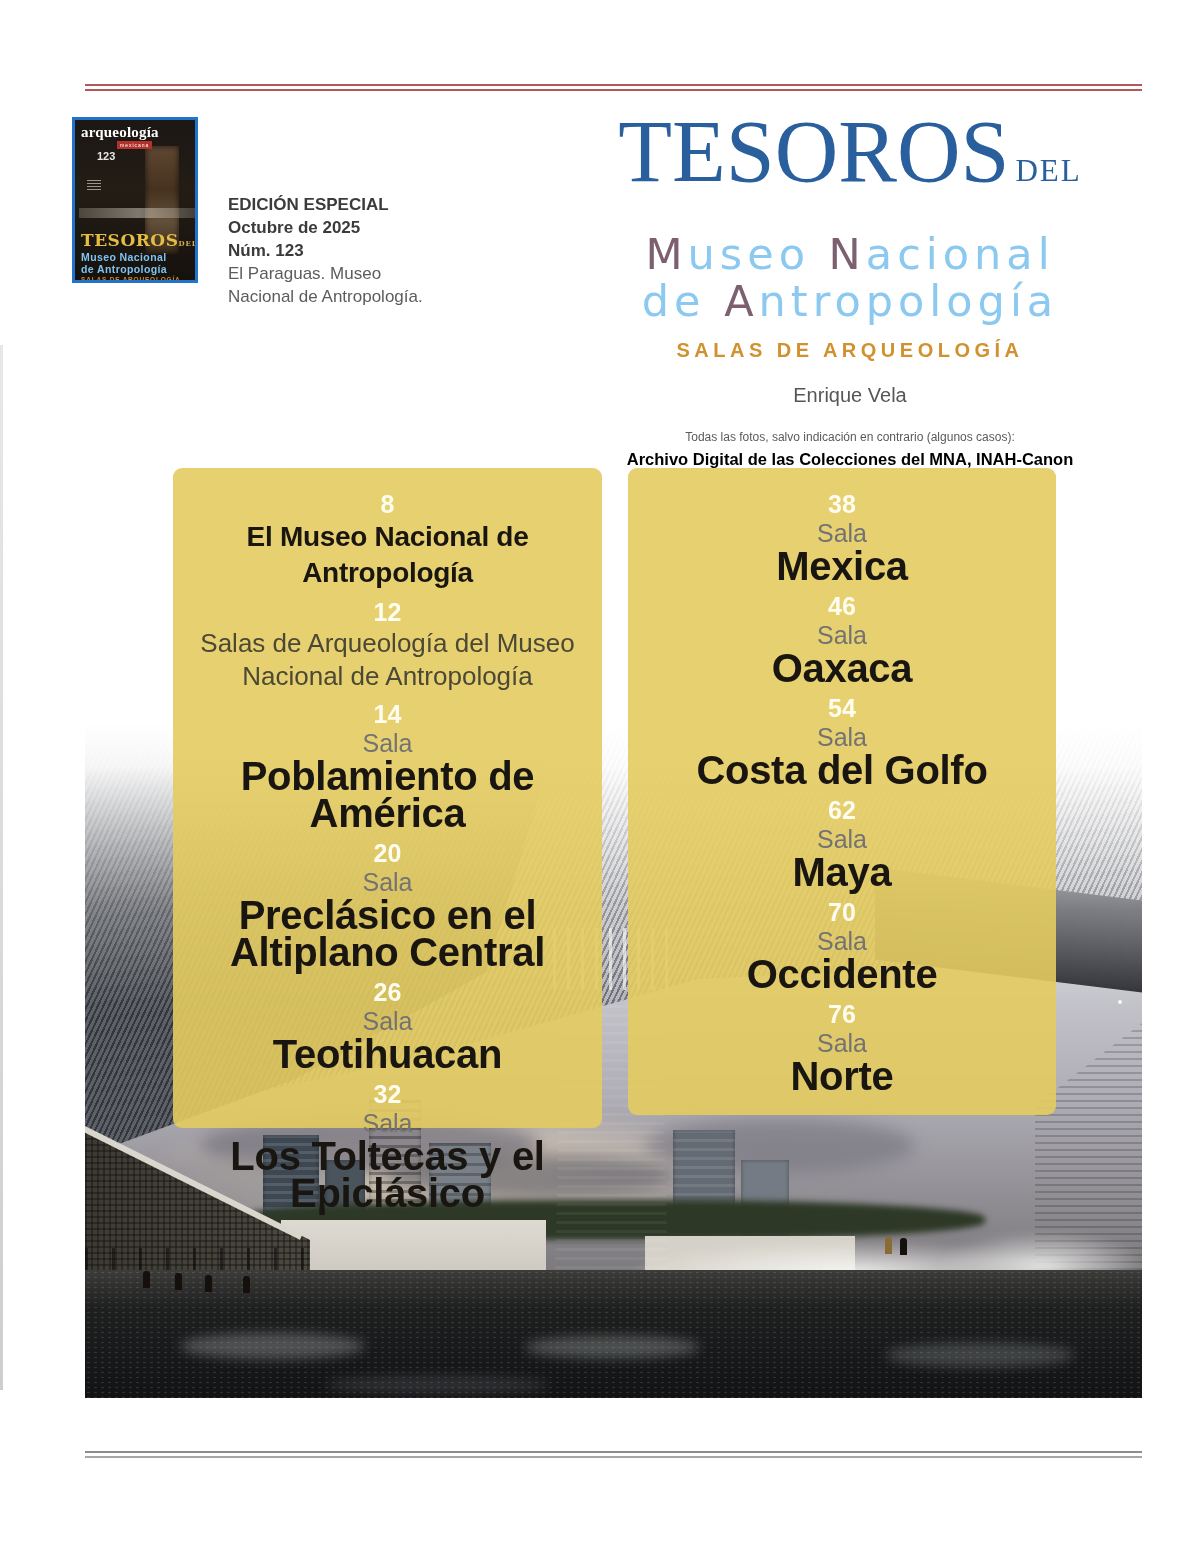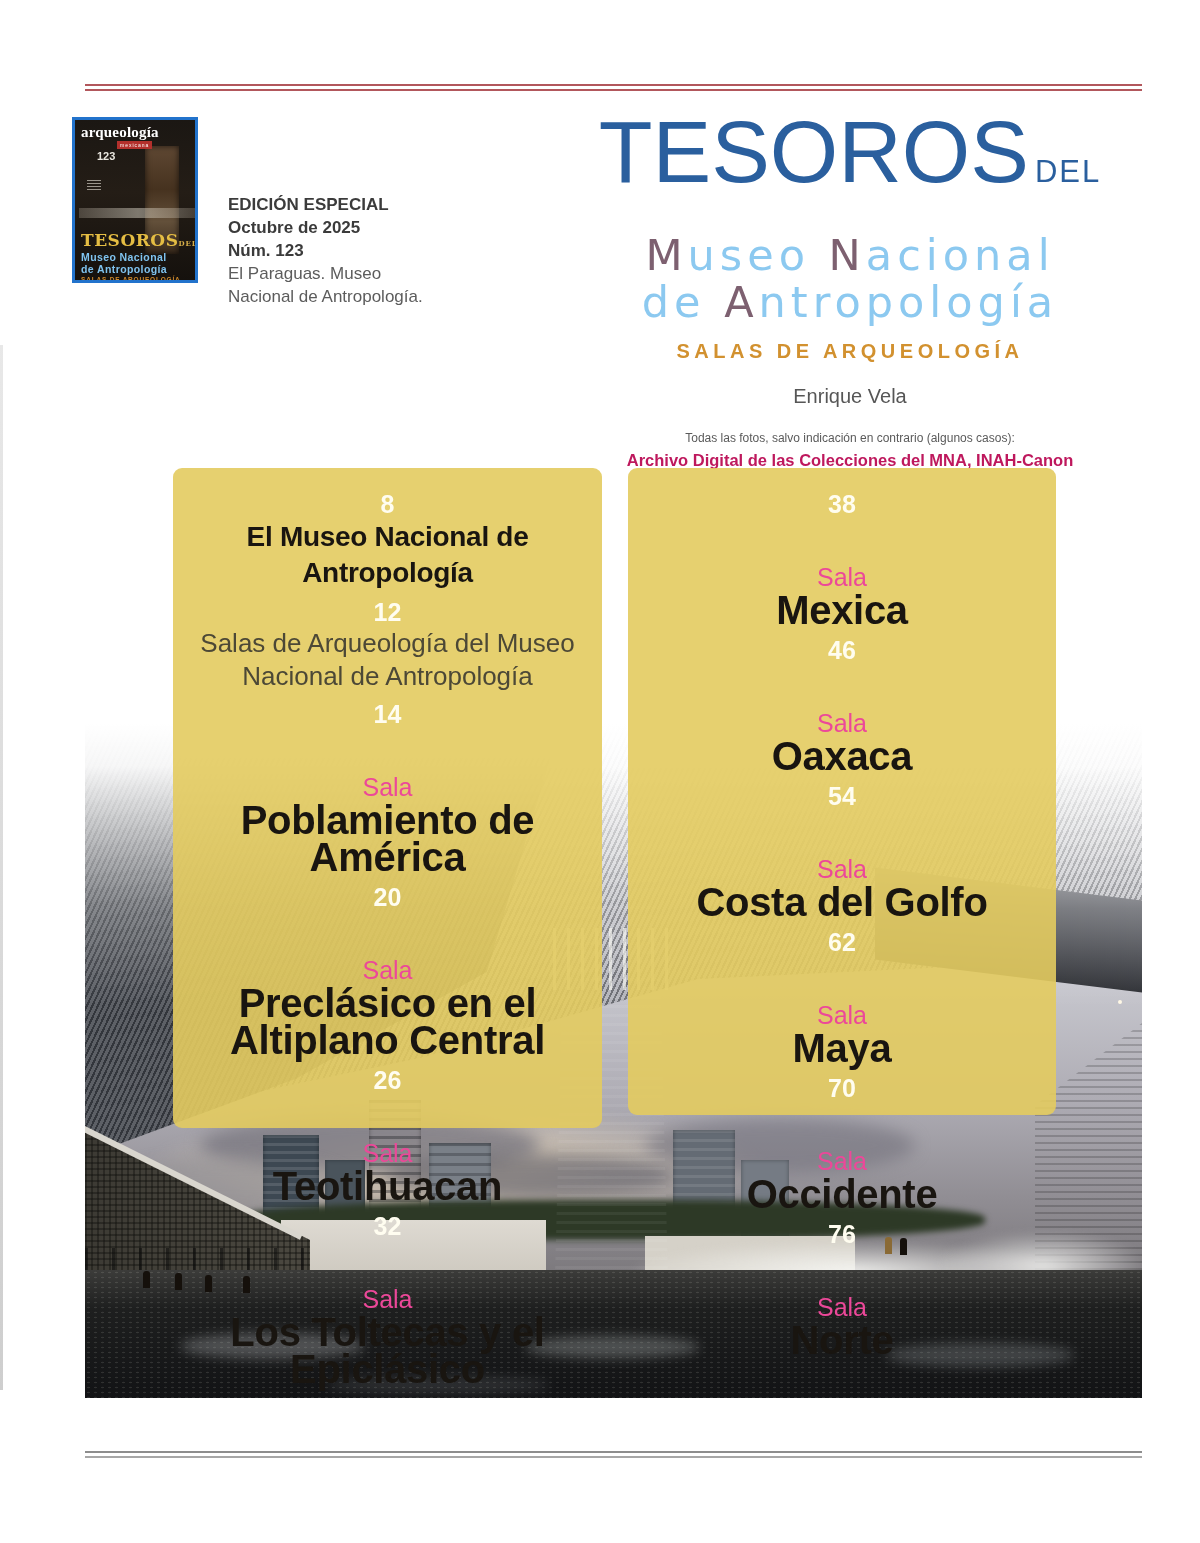--- a/index.html
+++ b/index.html
@@ -42,31 +42,31 @@
   #cover .c-tag{position:absolute;left:6px;top:156px;color:#cf8a2c;font-weight:700;
     font-size:6.5px;letter-spacing:.8px;}
 
   
   #issue-meta{left:228px;top:193px;width:200px;font-size:17px;line-height:23px;color:#3b3b3b;}
   #issue-meta .b{font-weight:700;}
   #issue-meta .r{color:#5c5c5c;}
 
   
   #masthead{left:565px;top:104px;width:570px;text-align:center;}
-  #mh-title{font-family:Liberation Sans, sans-serif;color:#2a5f9e;font-size:88px;line-height:96px;
+  #mh-title{font-family:Liberation Serif, serif;color:#2a5f9e;font-size:88px;line-height:96px;
     letter-spacing:0px;white-space:nowrap;}
   #mh-title .suf{font-size:31px;letter-spacing:2px;margin-left:6px;}
   .mh-sub{font-family:"DejaVu Sans",sans-serif;color:#8cc9f0;font-size:43px;line-height:47px;
     letter-spacing:5px;white-space:nowrap;}
   .mh-sub .accent{color:#7d6070;}
   #mh-sub1{margin-top:12px;} #mh-sub2{margin-top:0px;}
   #mh-section{margin-top:14px;color:#d2912f;font-weight:700;font-size:20px;letter-spacing:4.5px;}
   #mh-author{margin-top:22px;color:#565656;font-size:20px;}
   #mh-credit1{margin-top:20px;color:#5a5a5a;font-size:12px;line-height:21px;}
-  #mh-credit2{color:#be185d;font-weight:700;font-size:16.5px;line-height:22px;}
+  #mh-credit2{color:#000000;font-weight:700;font-size:16.5px;line-height:22px;}
 
   
   #photo{left:85px;top:688px;width:1057px;height:710px;overflow:hidden;background:#e9e8e6;}
   #photo .ph{position:absolute;}
   .sky{inset:0;background:linear-gradient(180deg,#f1f0ee 0%,#dddde0 22%,#c6c6cd 42%,
        #aeacb4 58%,#908d93 72%,#7d7a7e 82%);}
   .sunset{left:60px;top:418px;width:620px;height:115px;
        background:radial-gradient(ellipse at 50% 55%,rgba(236,218,188,.95),rgba(236,218,188,0) 72%);
        filter:blur(5px);}
   .cloud{border-radius:50%;filter:blur(8px);}
@@ -143,21 +143,21 @@
       rgba(255,255,255,0) 45%);}
 
   
   .toc-box{position:absolute;top:468px;background:rgba(227,203,95,.9);border-radius:9px;
       display:flex;flex-direction:column;align-items:center;box-sizing:border-box;
       padding:22px 8px 10px;z-index:5;text-align:center;}
   #toc-left{left:173px;width:429px;height:660px;}
   #toc-right{left:628px;width:428px;height:647px;}
   .toc-entry{display:flex;flex-direction:column;align-items:center;margin-bottom:7px;}
   .toc-page{font-weight:700;font-size:25px;line-height:29px;color:#fffdf0;}
-  .toc-label{font-size:25px;line-height:29px;color:#ec4899;margin-top:44px;}
+  .toc-label{font-size:25px;line-height:29px;color:#737373;}
   .toc-title{font-weight:700;font-size:40px;line-height:37px;letter-spacing:-.3px;color:#191510;}
   .toc-title.headline{font-size:28px;line-height:36px;}
   .toc-title.plain{font-weight:400;font-size:26px;line-height:33px;letter-spacing:0;color:#4c4836;}
 </style>
 </head>
 <body>
 
 <div id="page">
 
   <div class="double-rule" id="rule-top"></div>

